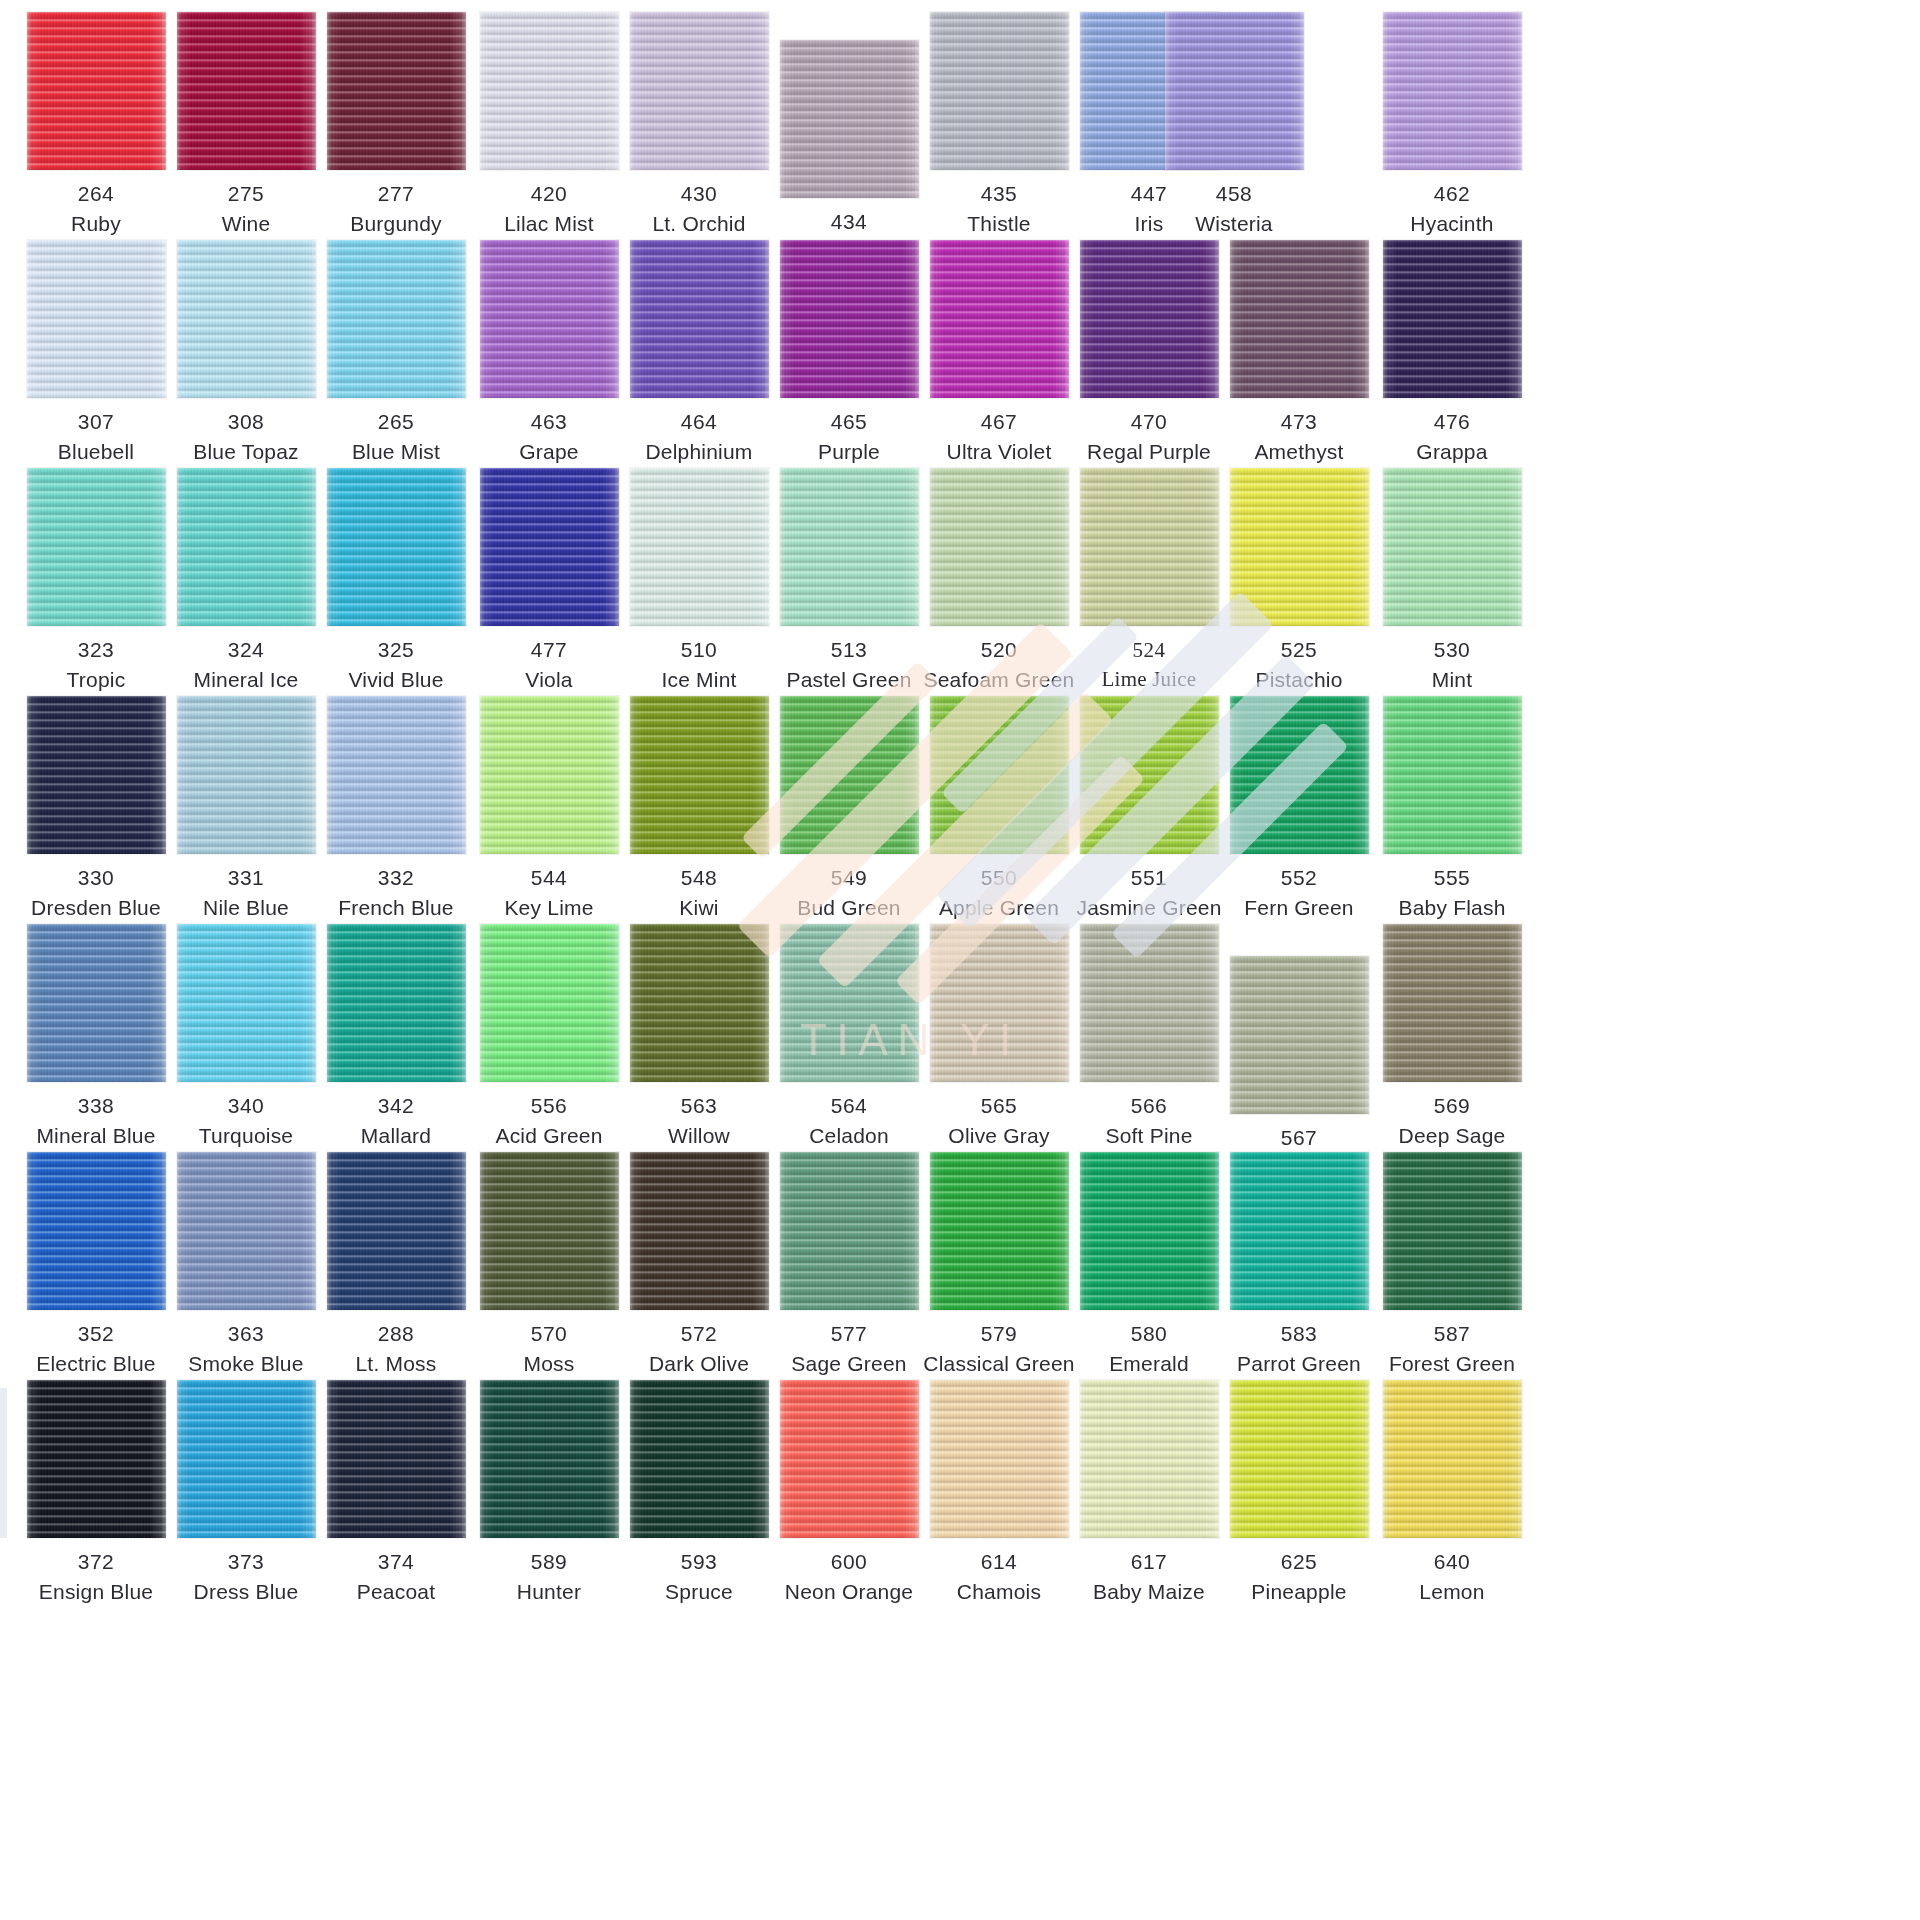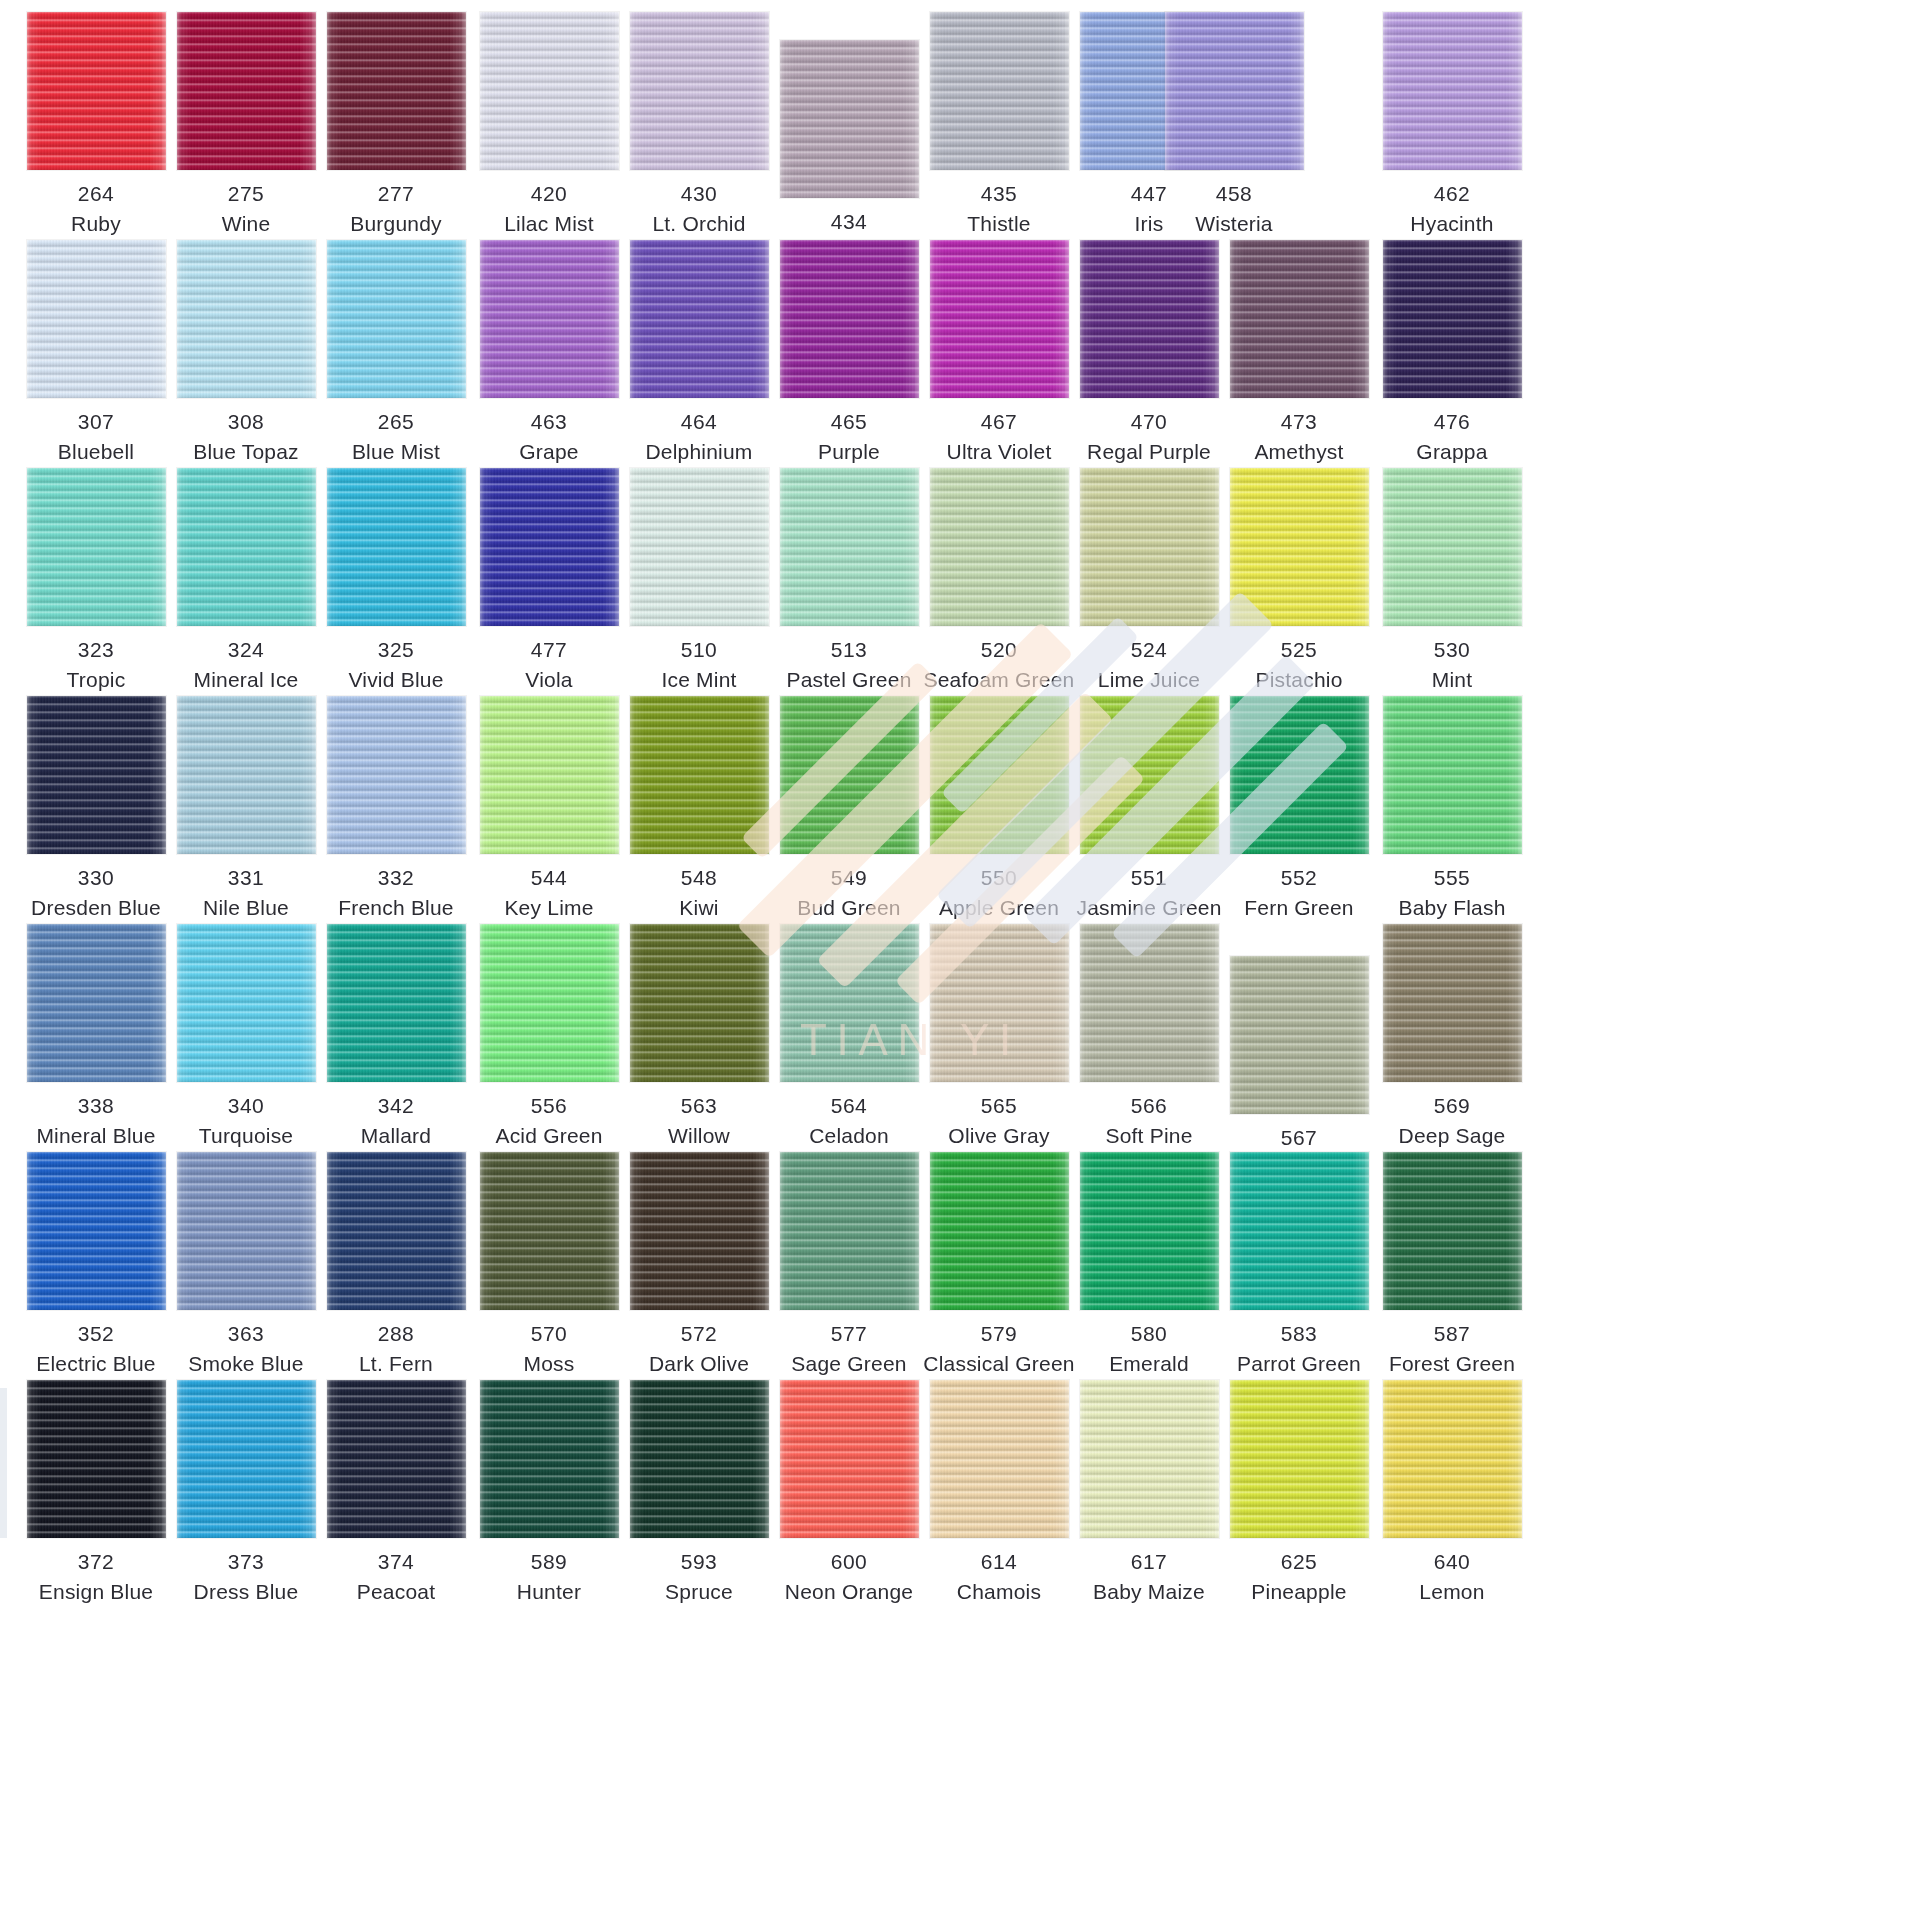--- a/index.html
+++ b/index.html
@@ -428,21 +428,21 @@
         <div class="swatch-wrap">
           <div class="swatch" style="background: rgb(197, 220, 178);">
             <div class="rib"></div>
             <div class="vgrain"></div>
             <div class="edges"></div>
           </div>
         </div>
         <div class="code">520</div>
         <div class="cname">Seafoam Green</div>
       </div>
-      <div class="cell" style="left: 1061px; top: 468px;">
+      <div class="cell" style="left: 1061px; top: 468px; font-family: Liberation Serif, serif;">
         <div class="swatch-wrap">
           <div class="swatch" style="background: rgb(207, 212, 160);">
             <div class="rib"></div>
             <div class="vgrain"></div>
             <div class="edges"></div>
           </div>
         </div>
         <div class="code">524</div>
         <div class="cname">Lime Juice</div>
       </div>
@@ -718,21 +718,21 @@
       </div>
       <div class="cell" style="left: 308px; top: 1152px;">
         <div class="swatch-wrap">
           <div class="swatch" style="background: rgb(34, 59, 110);">
             <div class="rib"></div>
             <div class="vgrain"></div>
             <div class="edges"></div>
           </div>
         </div>
         <div class="code">288</div>
-        <div class="cname">Lt. Fern</div>
+        <div class="cname">Lt. Moss</div>
       </div>
       <div class="cell" style="left: 461px; top: 1152px;">
         <div class="swatch-wrap">
           <div class="swatch" style="background: rgb(79, 89, 54);">
             <div class="rib"></div>
             <div class="vgrain"></div>
             <div class="edges"></div>
           </div>
         </div>
         <div class="code">570</div>

